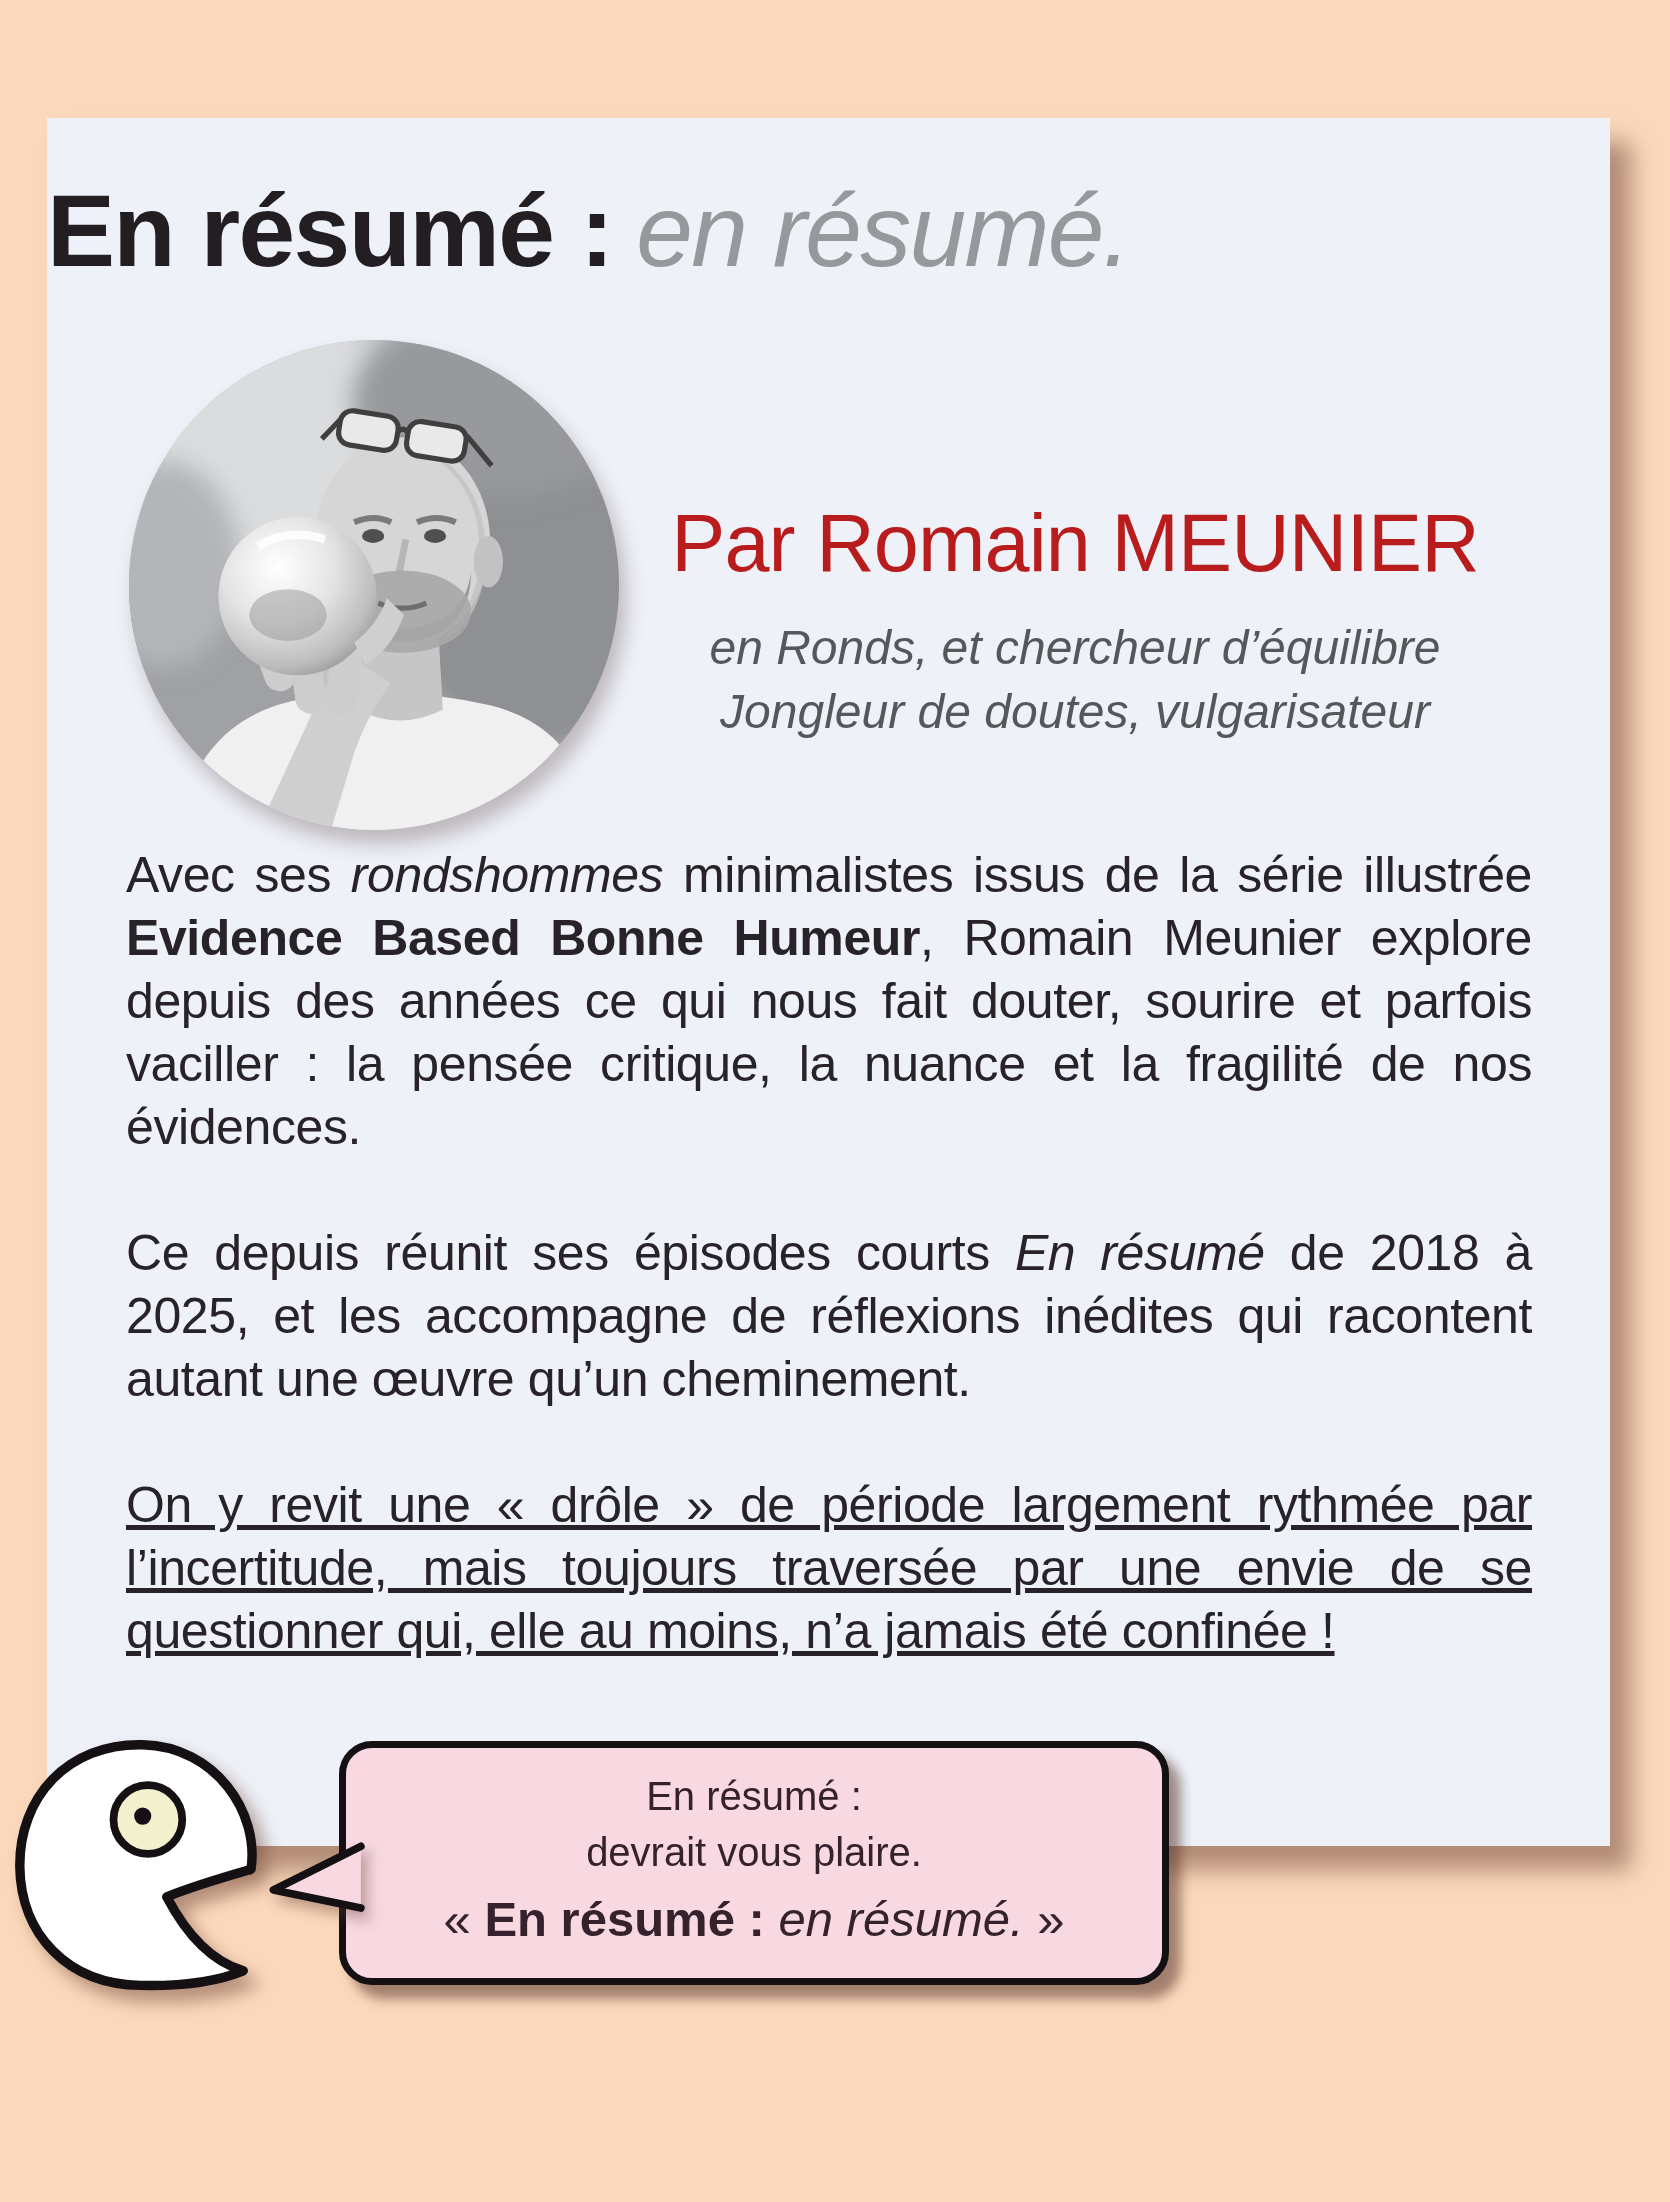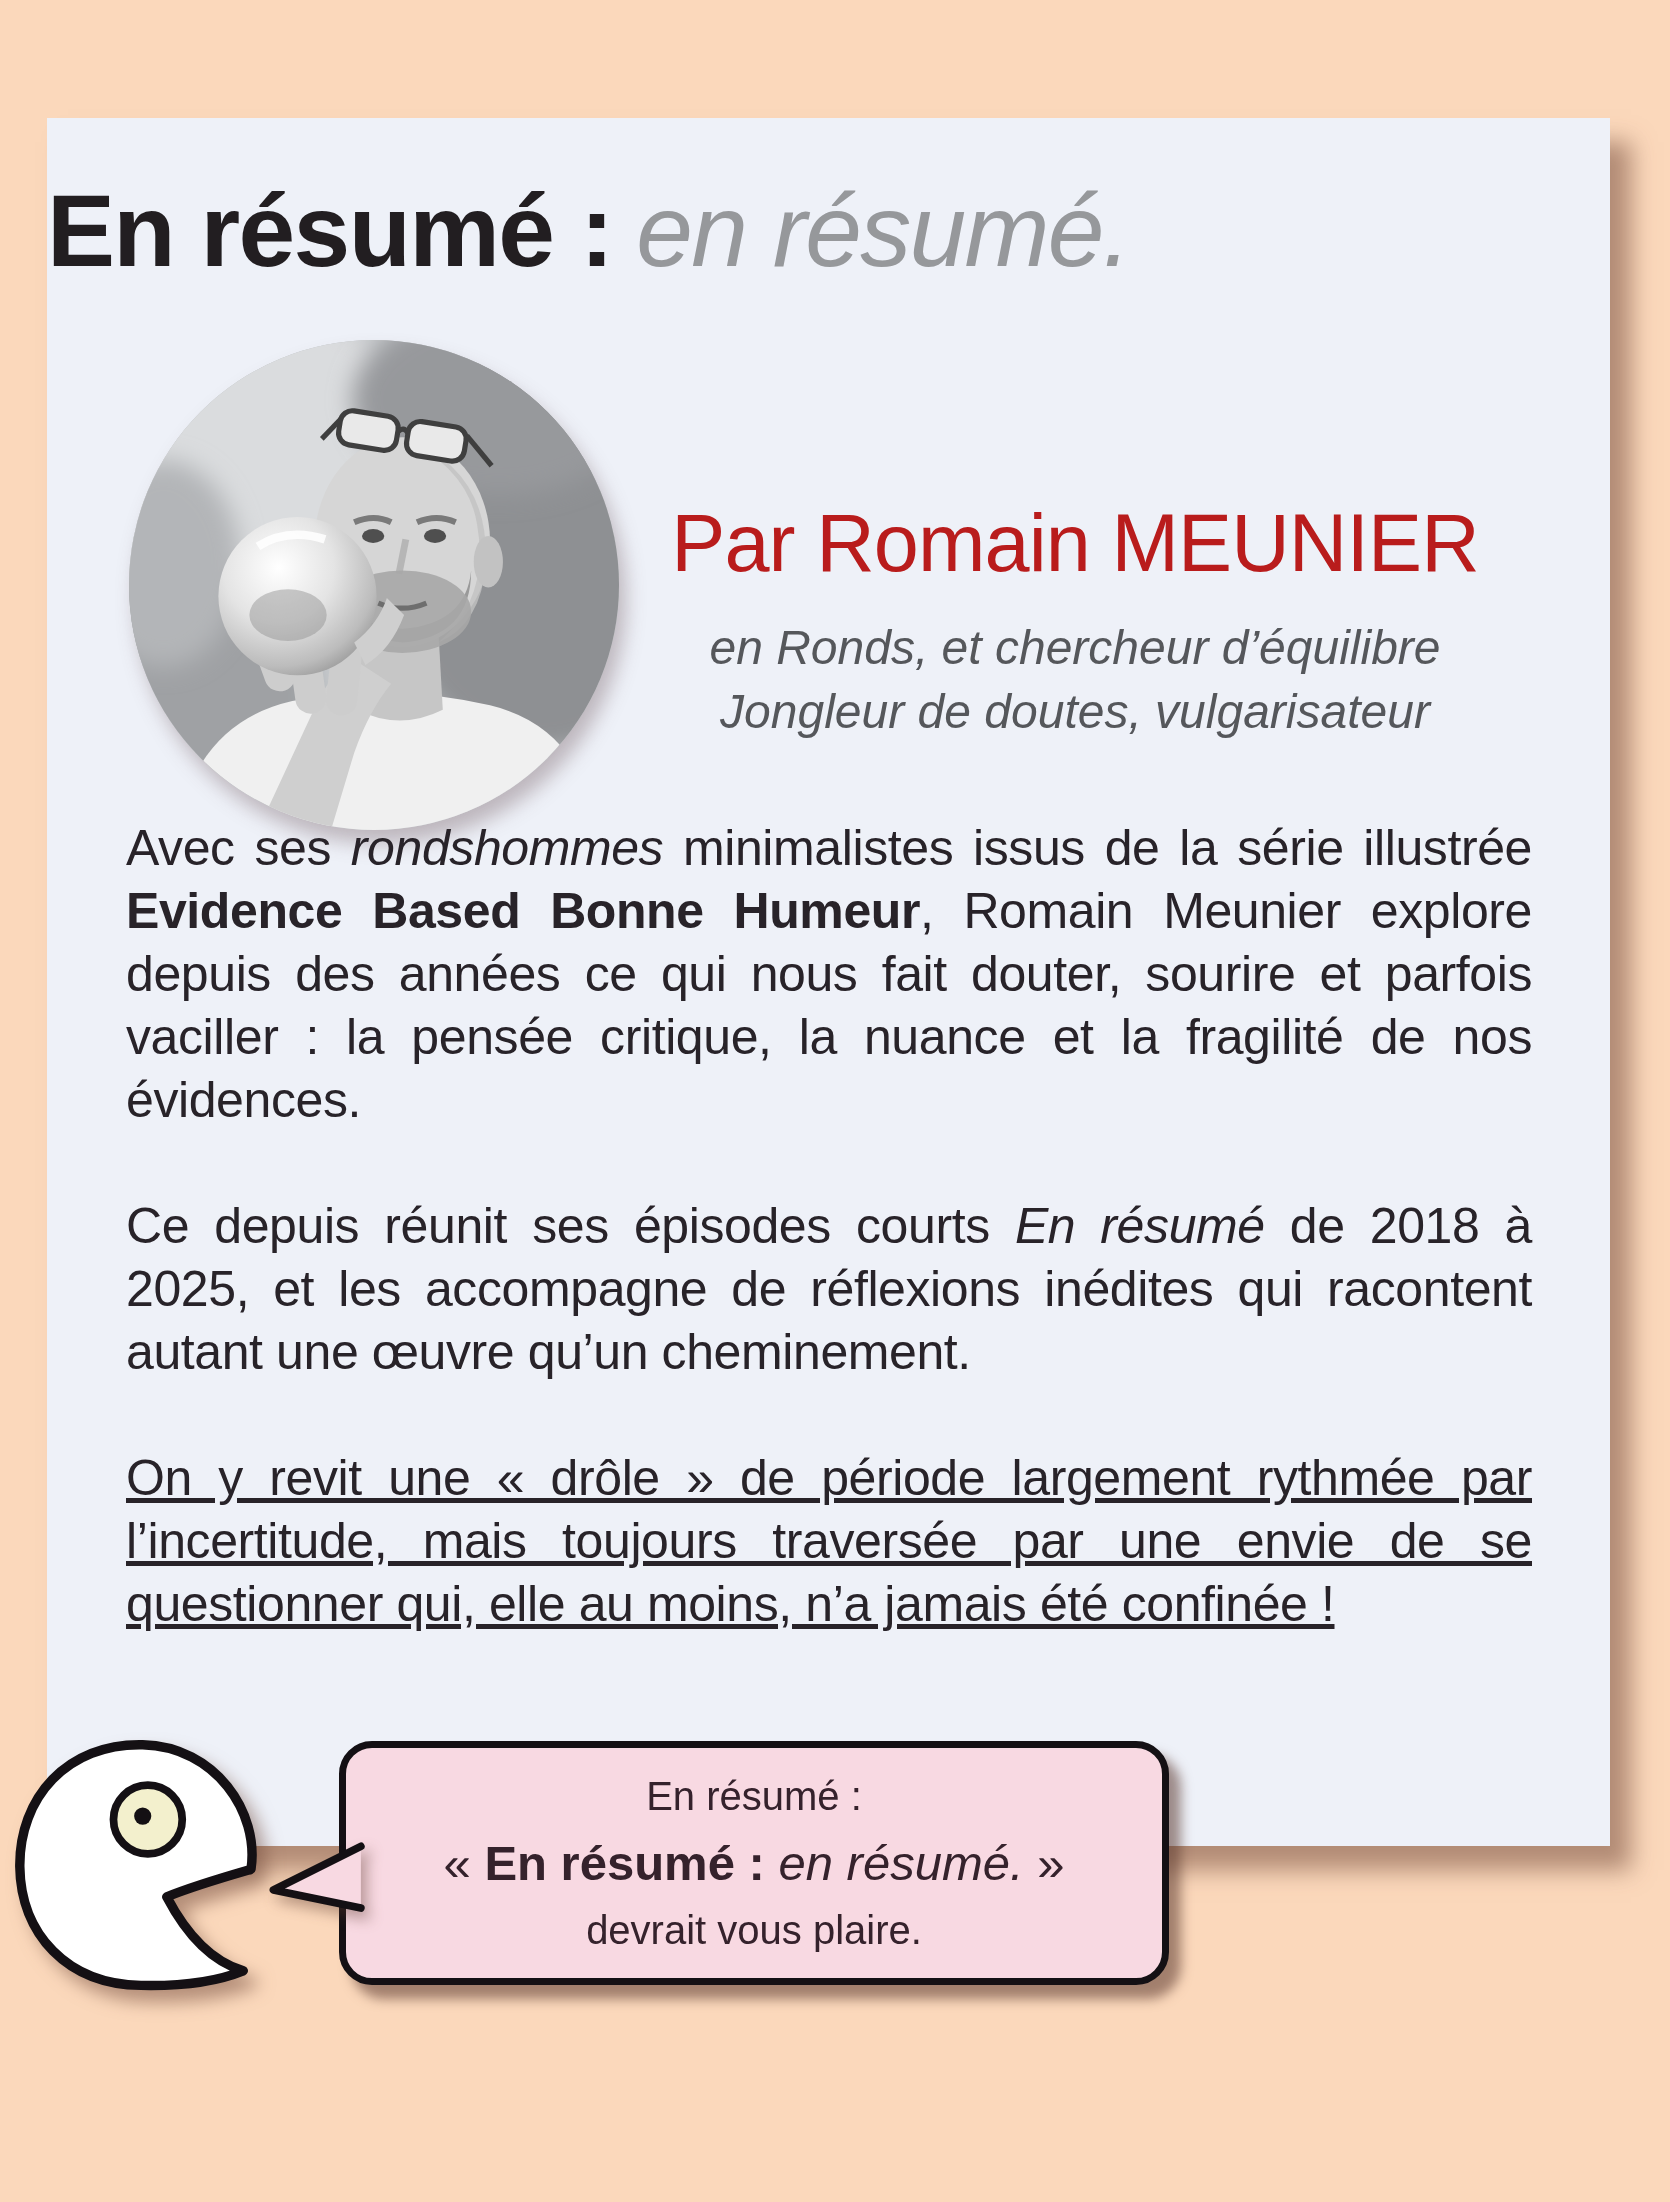--- a/index.html
+++ b/index.html
@@ -44,21 +44,21 @@
     font-size:81px;font-weight:500;color:#2b2629;
     letter-spacing:-0.9px;line-height:1.15;
     margin:0 0 26px 0;white-space:nowrap;
   }
   .author-tagline{
     font-size:48px;font-style:italic;color:#55575b;
     line-height:1.34;
   }
   
   .body-copy{
-    position:absolute;left:79px;top:699px;width:1406px;
+    position:absolute;left:79px;top:726px;width:1406px;
   }
   .body-copy p{
     margin:0 0 63px 0;
     font-size:50px;line-height:63px;
     letter-spacing:-0.4px;
     color:#282329;
     text-align:justify;
   }
   .body-copy p:last-child{margin-bottom:8px;text-decoration:underline;}
   .body-copy em{font-style:italic;}
@@ -172,22 +172,22 @@
 
     <div class="body-copy" style="color: rgb(40, 35, 41);">
       <p><span>Avec ses </span><em>rondshommes</em><span> minimalistes issus de la série illustrée </span><strong>Evidence Based Bonne Humeur</strong><span>, Romain Meunier explore depuis des années ce qui nous fait douter, sourire et parfois vaciller : la pensée critique, la nuance et la fragilité de nos évidences.</span></p>
       <p><span>Ce depuis réunit ses épisodes courts </span><span class="bold-italic">En résumé</span><span> de 2018 à 2025, et les accompagne de réflexions inédites qui racontent autant une œuvre qu’un cheminement.</span></p>
       <p>On y revit une « drôle » de période largement rythmée par l’incertitude, mais toujours traversée par une envie de se questionner qui, elle au moins, n’a jamais été confinée !</p>
     </div>
   </div>
 
   <div class="bubble" style="background-color: rgb(248, 217, 226); border-color: rgb(20, 16, 20);">
     <div class="bubble-line bl1" style="color: rgb(53, 34, 44);">En résumé :</div>
+    <div class="bubble-line bl3" style="color: rgb(53, 34, 44);">devrait vous plaire.</div>
     <div class="bubble-line bl2" style="color: rgb(53, 34, 44);"><span>« </span><span class="b">En résumé :</span><span class="i"> en résumé.</span><span> »</span></div>
-    <div class="bubble-line bl3" style="color: rgb(53, 34, 44);">devrait vous plaire.</div>
   </div>
 
   <svg class="tail-svg" width="120" height="103" viewBox="0 0 140 120">
     <path d="M 120 26 L 18 77 L 120 98 Z" style="fill: rgb(248, 217, 226);"></path>
     <path d="M 120 26 L 18 77 L 120 98" fill="none" stroke-width="9" stroke-linecap="round" stroke-linejoin="round" style="stroke: rgb(20, 16, 20);"></path>
   </svg>
 
   <svg class="mascot" width="284" height="275" viewBox="0 0 330 320">
 
     <path d="M 286 161

